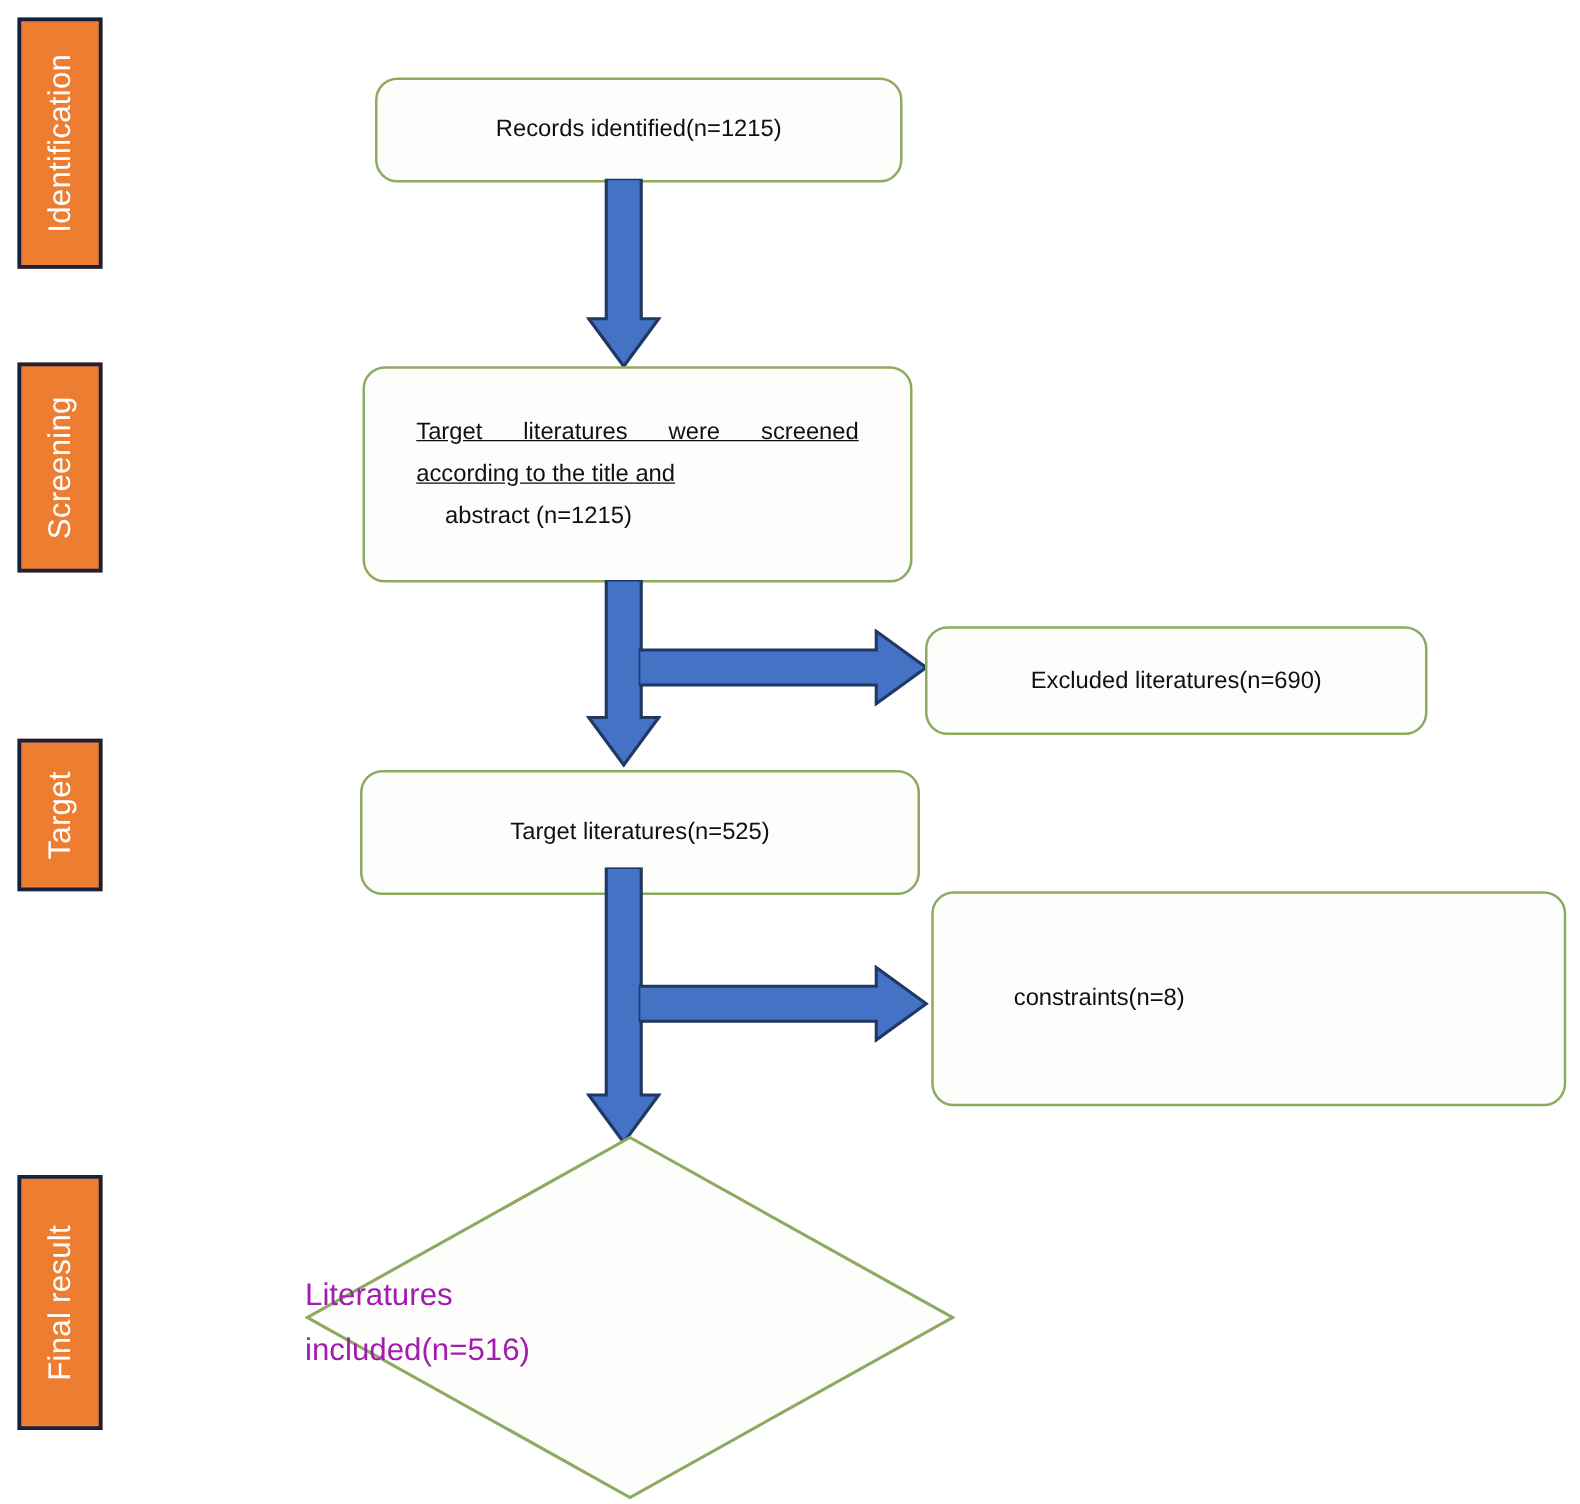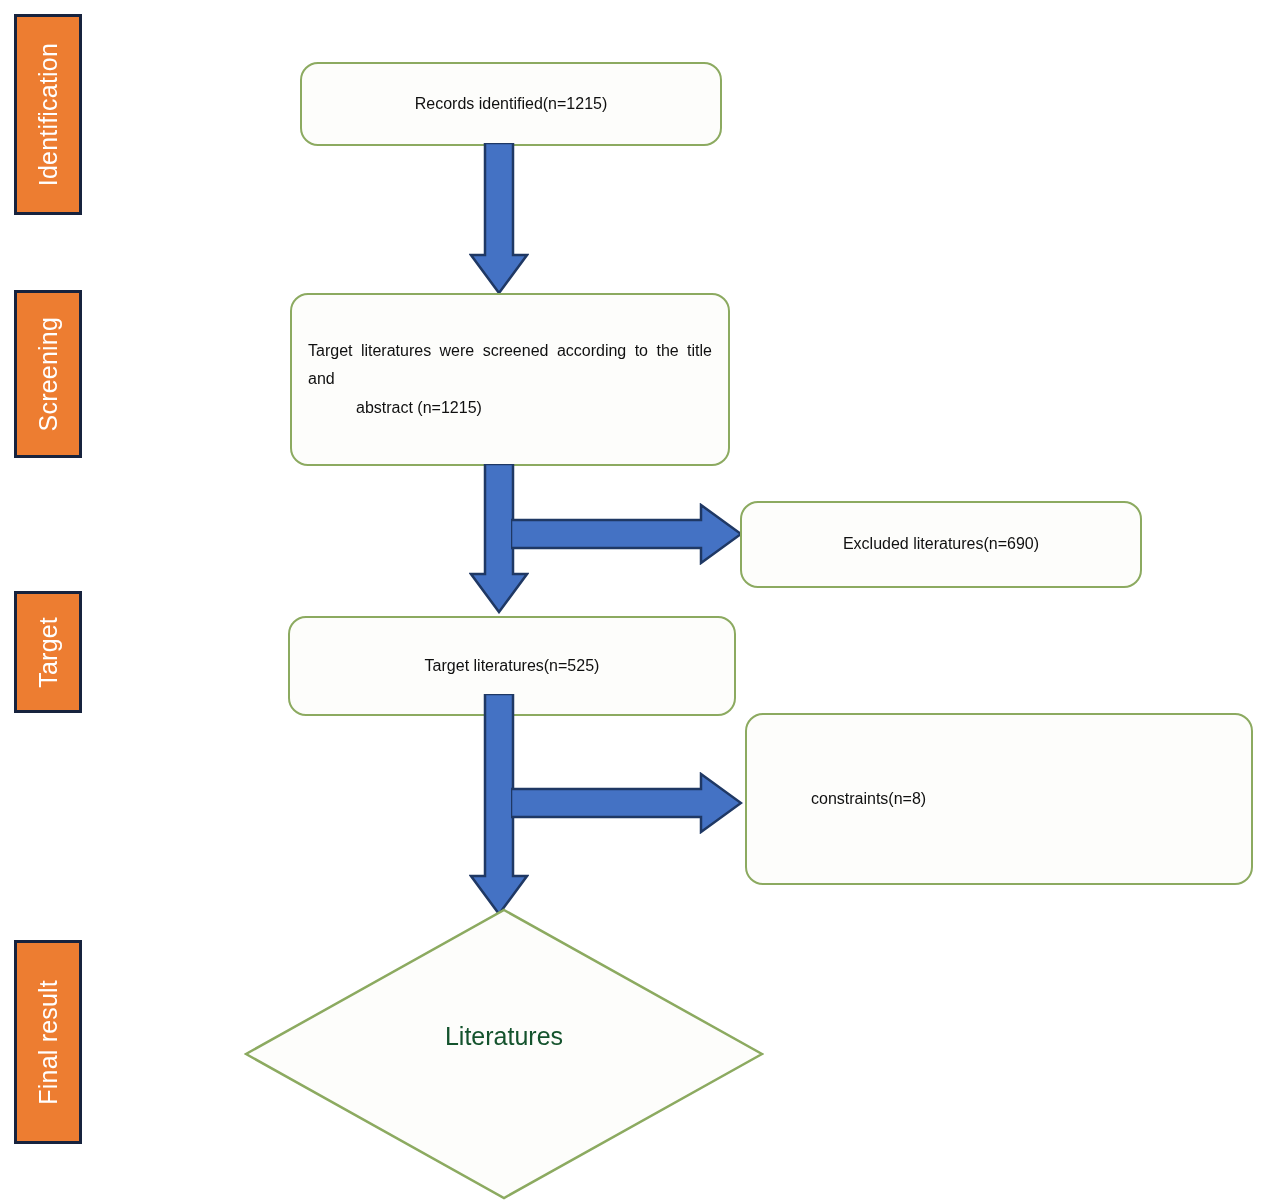--- a/index.html
+++ b/index.html
@@ -45,51 +45,52 @@
     box-sizing: border-box;
     background: #FDFDFB;
     border: 2.5px solid #8CAA60;
     border-radius: 18px;
     display: flex;
     flex-direction: column;
     justify-content: center;
   }
   .node-box .box-text {
     color: #101010;
-    font-size: 16px;
+    font-size: 19px;
     line-height: 1.78;
   }
   .box-text.center { text-align: center; }
   .box-text.justify {
     text-align: justify;
     text-align-last: left;
-    padding: 0 16px;
+    padding: 0 41px;
     hyphens: none;
+    text-decoration: underline;
   }
   .box-text.plain {
     text-align: left;
     padding: 0 24px;
     margin-left: 40px;
   }
 
   
   .diamond-wrap {
     position: absolute;
   }
   .diamond-wrap svg {
     display: block;
     position: absolute;
     top: 0; left: 0;
   }
   .diamond-label {
     position: absolute;
     left: 0;
     width: 100%;
-    text-align: center;
-    color: #14532d;
+    text-align: left;
+    color: #a21caf;
     font-size: 25px;
     line-height: 1.75;
   }
 
   
   .arrow {
     position: absolute;
   }
   .arrow svg { display: block; }
 </style>
@@ -163,15 +164,16 @@
 
   <div class="node-box" style="left:745px; top:713px; width:508px; height:172px;">
     <div class="box-text plain">constraints(n=8)</div>
   </div>
 
   <div class="diamond-wrap" style="left:244px; top:908px; width:520px; height:292px;">
     <svg width="520" height="292" viewBox="0 0 520 292">
       <polygon points="260,2 518,146 260,290 2,146" fill="#FDFDFB" stroke="#8CAA60" stroke-width="2.5" stroke-linejoin="miter"></polygon>
     </svg>
     <div class="diamond-label" style="top:107px;">Literatures</div>
+    <div class="diamond-label" style="top:151px;">included(n=516)</div>
   </div>
 
 </div>
 
 </body></html>

